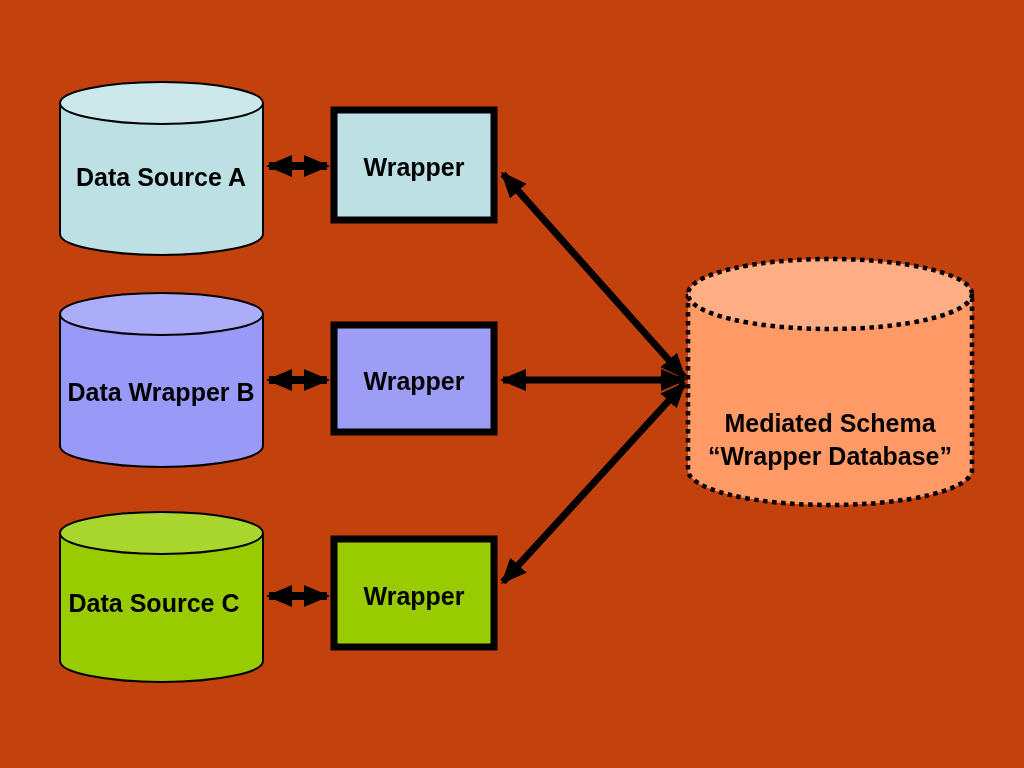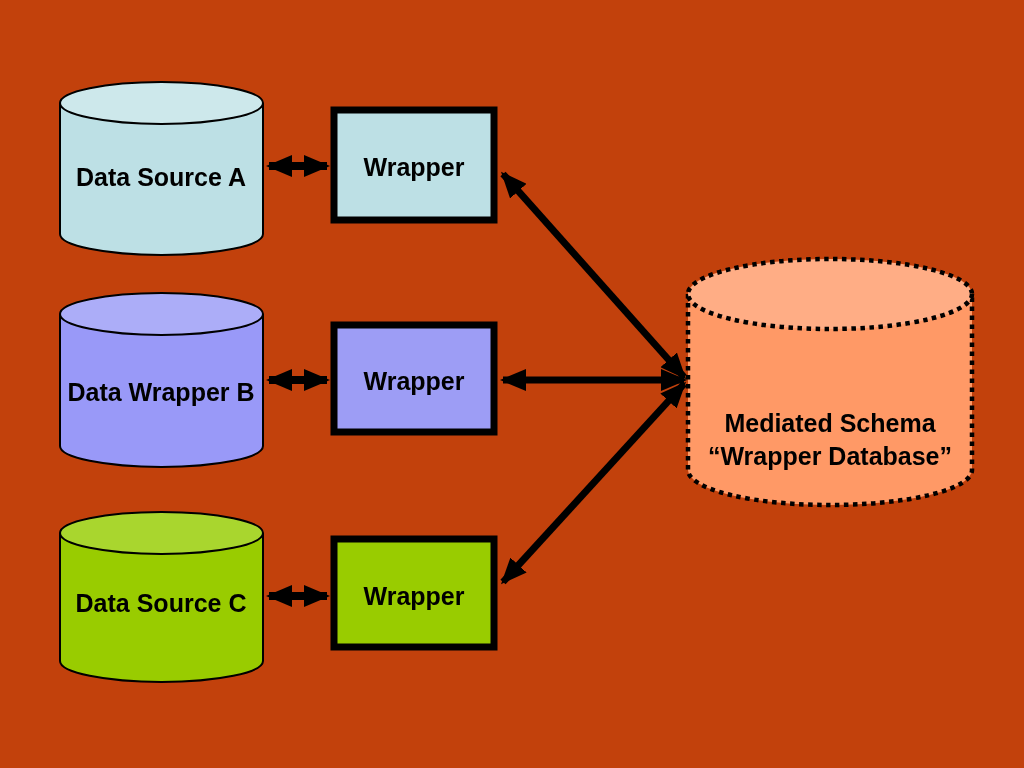--- a/index.html
+++ b/index.html
@@ -91,21 +91,21 @@
     <line class="arrow-line arrow-short" x1="269" y1="380" x2="327" y2="380" marker-start="url(#arrowhead)" marker-end="url(#arrowhead)"></line>
     <line class="arrow-line arrow-short" x1="269" y1="596" x2="327" y2="596" marker-start="url(#arrowhead)" marker-end="url(#arrowhead)"></line>
 
     <line class="arrow-line arrow-long" x1="503" y1="174" x2="684" y2="377" marker-start="url(#arrowhead)" marker-end="url(#arrowhead)"></line>
     <line class="arrow-line arrow-long" x1="503" y1="380" x2="684" y2="380" marker-start="url(#arrowhead)" marker-end="url(#arrowhead)"></line>
     <line class="arrow-line arrow-long" x1="503" y1="582" x2="684" y2="384" marker-start="url(#arrowhead)" marker-end="url(#arrowhead)"></line>
   </svg>
 
   <div class="label" style="left:161px; top:177px;">Data Source A</div>
   <div class="label" style="left:161px; top:392px;">Data Wrapper B</div>
-  <div class="label" style="left:161px; top:603px;">Data Source C</div>
+  <div class="label" style="left:154px; top:603px;">Data Source C</div>
 
   <div class="label" style="left:414px; top:167px;">Wrapper</div>
   <div class="label" style="left:414px; top:381px;">Wrapper</div>
   <div class="label" style="left:414px; top:596px;">Wrapper</div>
 
   <div class="label" style="left:830px; top:396px;margin-top:44px;">
     <div>Mediated Schema</div>
     <div>“Wrapper Database”</div>
   </div>
 

